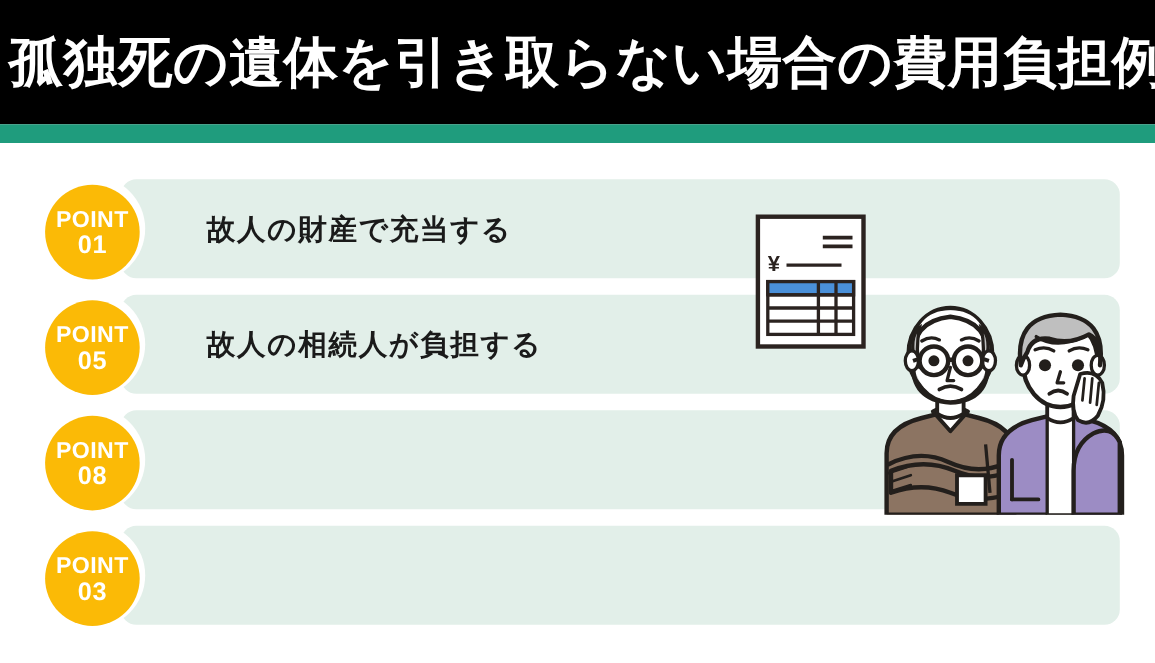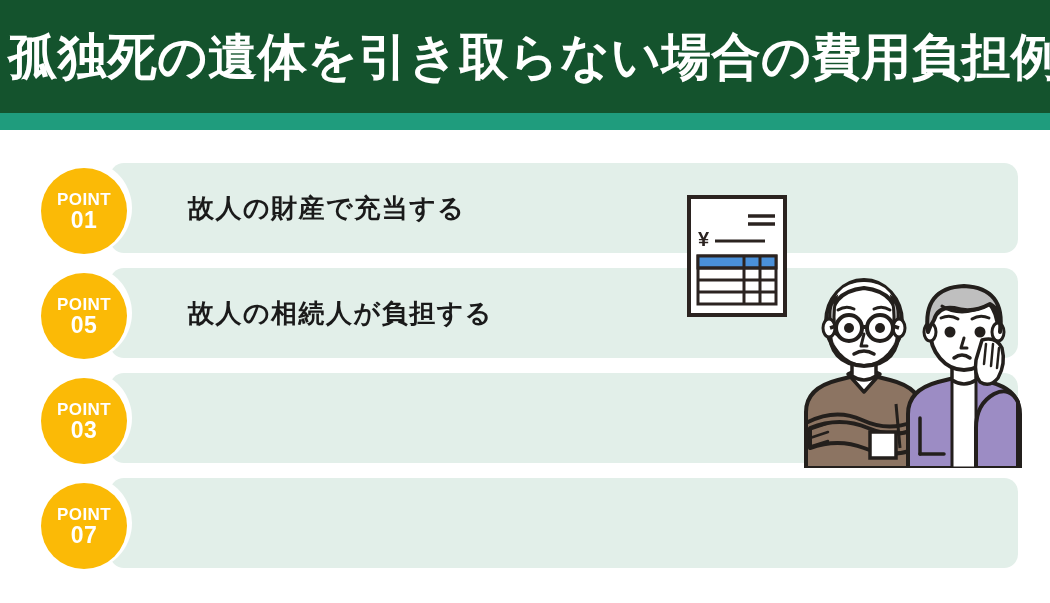--- a/index.html
+++ b/index.html
@@ -25,21 +25,21 @@
     overflow: hidden;
   }
 
   
   .header {
     position: absolute;
     left: 0;
     top: 0;
     width: 1050px;
     height: 113px;
-    background: #14532d;
+    background: #000000;
     display: flex;
     align-items: center;
     padding-left: 8px;
     z-index: 5;
   }
 
   .header-title {
     color: #ffffff;
     font-size: 50px;
     font-weight: 700;
@@ -113,21 +113,21 @@
     background: #FBBA06;
     display: flex;
     flex-direction: column;
     align-items: center;
     justify-content: center;
     z-index: 4;
   }
 
   .badge-word {
     color: #ffffff;
-    font-size: 17px;
+    font-size: 21px;
     font-weight: 700;
     letter-spacing: 0.4px;
     line-height: 1;
     margin-bottom: 1px;
   }
 
   .badge-num {
     color: #ffffff;
     font-size: 23px;
     font-weight: 700;
@@ -201,30 +201,30 @@
         <span class="badge-num">05</span>
       </div>
       <div class="row-label">故人の相続人が負担する</div>
     </div>
 
     <div class="point-row r3">
       <div class="row-panel"></div>
       <div class="badge-ring"></div>
       <div class="badge">
         <span class="badge-word">POINT</span>
-        <span class="badge-num">03</span>
+        <span class="badge-num">08</span>
       </div>
     </div>
 
     <div class="point-row r4">
       <div class="row-panel"></div>
       <div class="badge-ring"></div>
       <div class="badge">
         <span class="badge-word">POINT</span>
-        <span class="badge-num">07</span>
+        <span class="badge-num">03</span>
       </div>
     </div>
 
   </div>
 
   <div class="illus illus-invoice">
     <svg viewBox="0 0 102 124" width="102" height="124" xmlns="http://www.w3.org/2000/svg">
       <rect x="3" y="3" width="96" height="118" fill="#FFFFFF" stroke="#2B2320" stroke-width="4"></rect>
       <line x1="62" y1="22" x2="89" y2="22" stroke="#2B2320" stroke-width="3.5"></line>
       <line x1="62" y1="30" x2="89" y2="30" stroke="#2B2320" stroke-width="3.5"></line>

